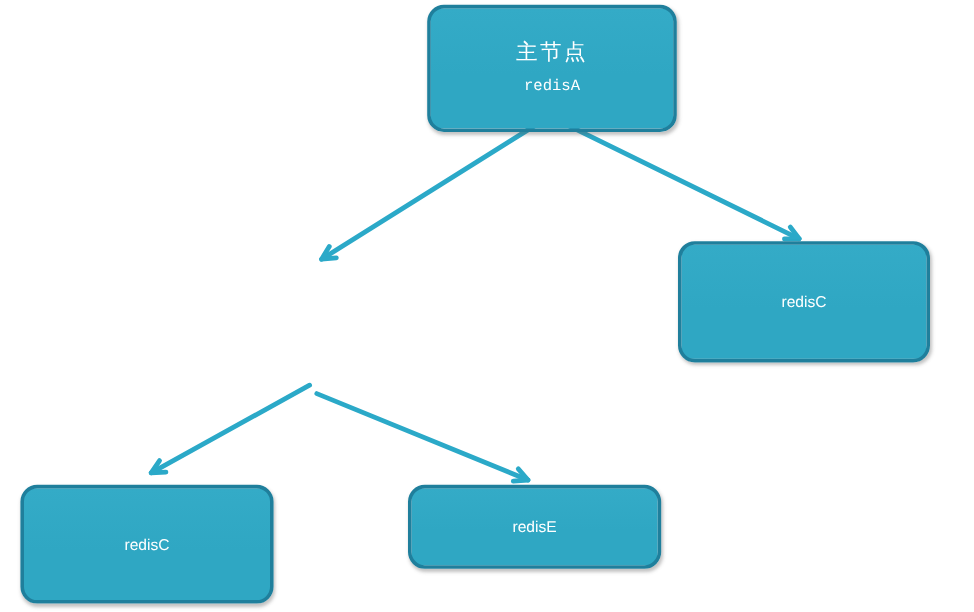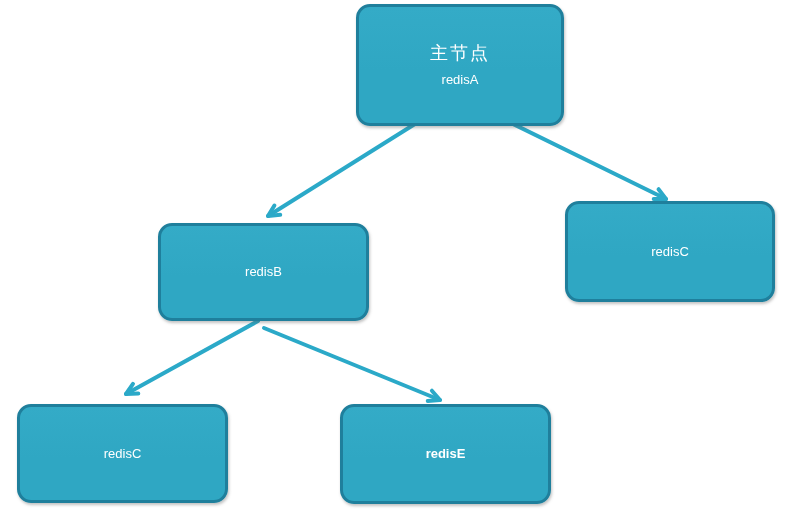--- a/index.html
+++ b/index.html
@@ -76,34 +76,31 @@
       <marker id="arrowhead" markerUnits="userSpaceOnUse" markerWidth="22" markerHeight="22" refX="14" refY="8" orient="auto">
         <path class="arrowhead-path" d="M3,2.5 L14,8 L3,13.5"></path>
       </marker>
     </defs>
     <line class="edge" x1="458" y1="97" x2="268" y2="216" marker-end="url(#arrowhead)"></line>
     <line class="edge" x1="458" y1="97" x2="666" y2="199" marker-end="url(#arrowhead)"></line>
     <line class="edge" x1="258" y1="321" x2="126" y2="394" marker-end="url(#arrowhead)"></line>
     <line class="edge" x1="264" y1="328" x2="440" y2="400" marker-end="url(#arrowhead)"></line>
   </svg>
 
-  <div class="node" style="left:356px; top:4px; width:208px; height:122px;">
+  <div class="node" style="left:356px; top:4px; width:208px; height:106px;font-family:Liberation Mono, monospace;">
     <div class="node-title">主节点</div>
     <div class="node-label">redisA</div>
   </div>
 
-  <div class="node" style="left:158px; top:223px; width:211px; height:98px;">
-    <div class="node-label">redisB</div>
-  </div>
 
   <div class="node" style="left:565px; top:201px; width:210px; height:101px;">
     <div class="node-label">redisC</div>
   </div>
 
   <div class="node" style="left:17px; top:404px; width:211px; height:99px;">
     <div class="node-label">redisC</div>
   </div>
 
-  <div class="node" style="left:340px; top:404px; width:211px; height:100px;font-weight:bold;">
+  <div class="node" style="left:340px; top:404px; width:211px; height:70px;">
     <div class="node-label">redisE</div>
   </div>
 
 </div>
 
 </body></html>

